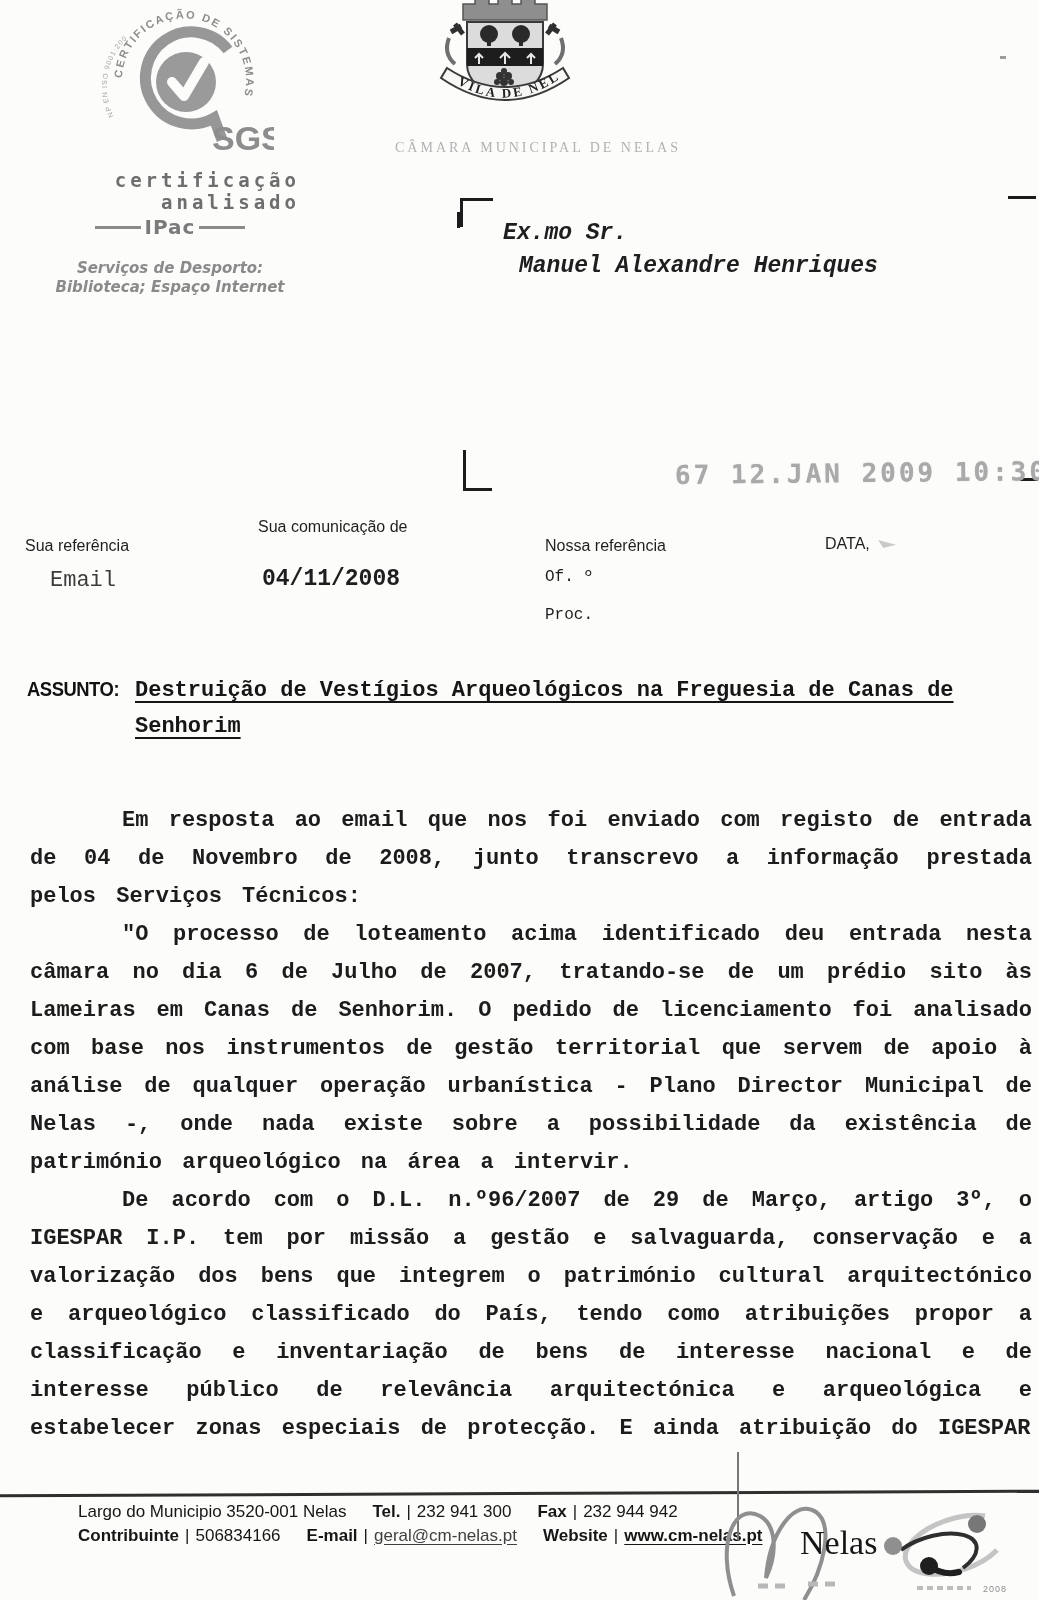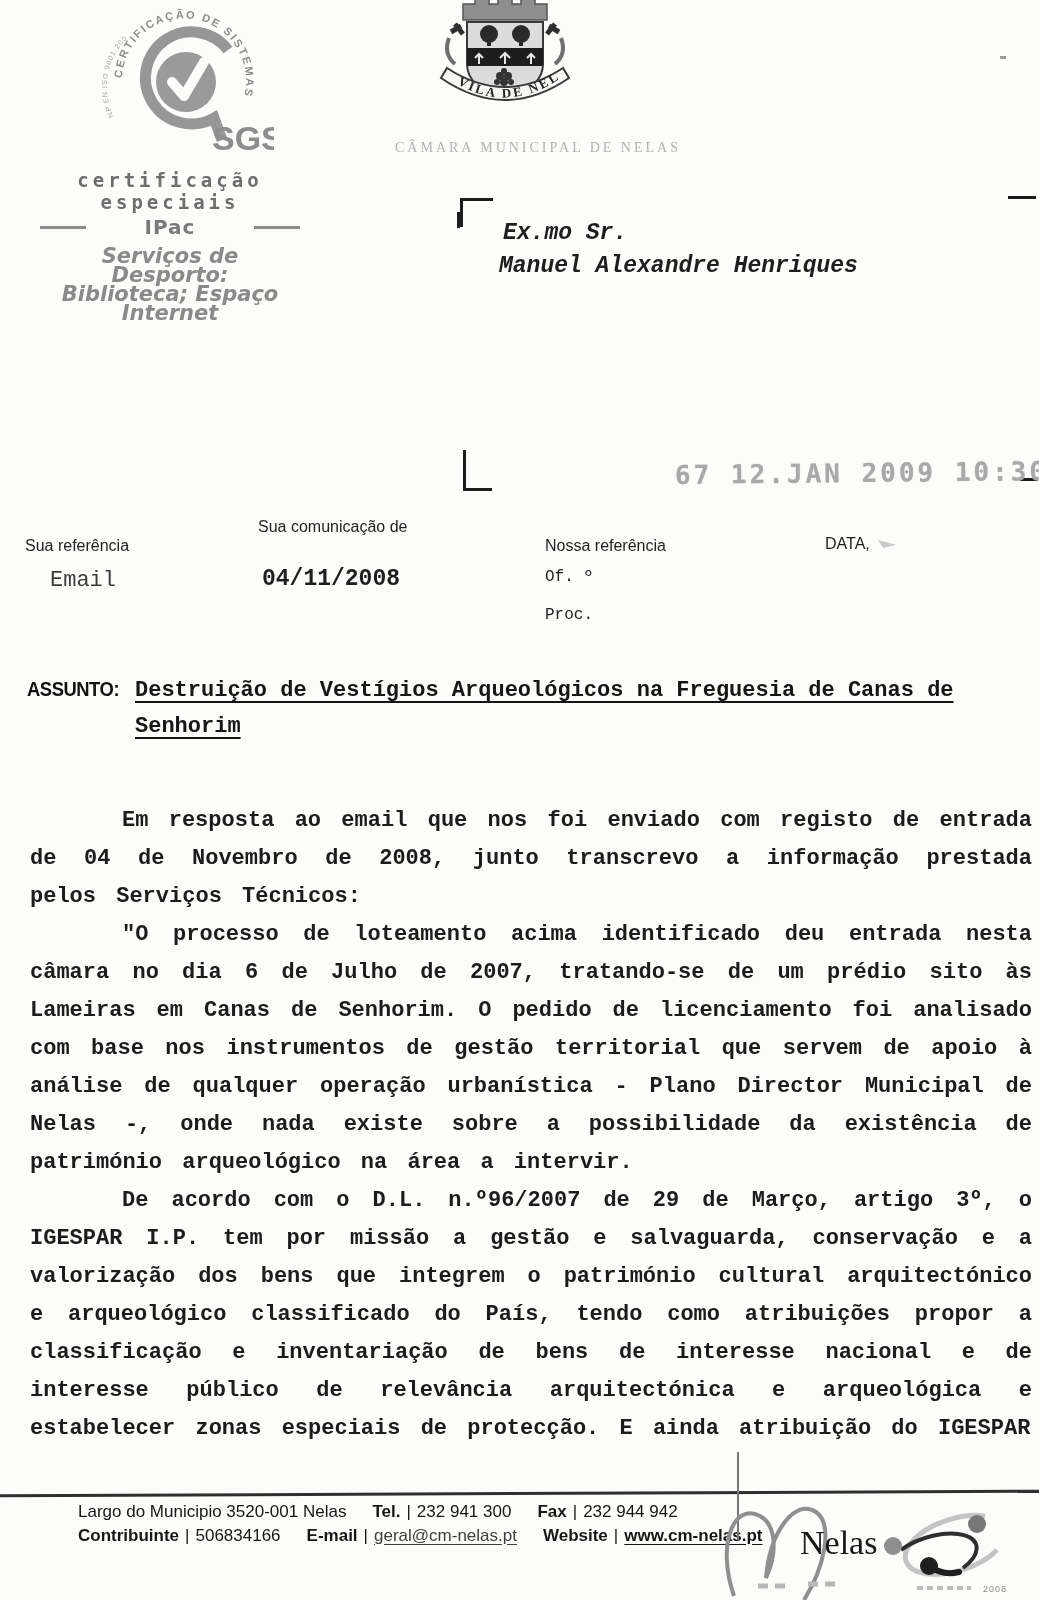--- a/index.html
+++ b/index.html
@@ -2,25 +2,25 @@
 <html><head>
 <meta charset="utf-8">
 <style>
   html,body{margin:0;padding:0;background:#e8e8e6;}
   #page{position:relative;width:1039px;height:1600px;background:#fcfcfb;overflow:hidden;
         font-family:"Liberation Sans",sans-serif;color:#222;}
   .abs{position:absolute;}
   
   .cert{left:40px;top:0;width:260px;text-align:center;color:#8f8f8f;}
   .cert-lines{font-family:"DejaVu Sans Mono",monospace;font-weight:bold;font-size:19px;
-              letter-spacing:4px;color:#6e6e6e;line-height:22px;}
-  .ipac-row{display:flex;align-items:center;justify-content:space-between;gap:4px;margin-top:2px;color:#7a7a7a;}
+              letter-spacing:4px;color:#6e6e6e;line-height:22px;text-align:right;}
+  .ipac-row{display:flex;align-items:center;justify-content:center;gap:4px;margin-top:2px;color:#7a7a7a;}
   .ipac-row .rule{height:3px;background:#8b8b8b;width:46px;}
   .ipac-row .ipac{font-weight:bold;font-size:20px;letter-spacing:1px;font-family:"DejaVu Sans",sans-serif;}
-  .cert-services{margin-top:8px;font-style:italic;font-weight:bold;font-size:21px;
+  .cert-services{margin-top:20px;font-style:italic;font-weight:bold;font-size:15px;
                  color:#8a8a8a;line-height:19px;font-family:"DejaVu Sans",sans-serif;}
   
   .muni-title{font-family:"Liberation Serif",serif;font-weight:bold;font-size:23px;
               letter-spacing:7px;color:#7d7d7d;white-space:nowrap;}
   .muni-sub{font-family:"Liberation Serif",serif;font-size:14px;letter-spacing:3px;
             color:#b2b2b2;white-space:nowrap;}
   
   .tw{font-family:"Liberation Mono","DejaVu Sans Mono",monospace;color:#1e1e1e;}
   .tw-it{font-style:italic;}
   
@@ -69,21 +69,21 @@
         <textPath href="#arcSide" startOffset="5%">NP EN ISO 9001:2000</textPath>
       </text>
 
       <path d="M 134,50 A 46,46 0 1 0 120,118 L 128,140" stroke="#979797" stroke-width="11" fill="none"></path>
       <circle cx="92" cy="82" r="30" fill="#9a9a9a"></circle>
       <path d="M 78,82 L 90,96 L 110,62" stroke="#fcfcfb" stroke-width="10" fill="none" stroke-linecap="round" stroke-linejoin="round"></path>
       <text x="118" y="150" font-size="34" font-weight="bold" fill="#8d8d8d" font-family="Liberation Sans, sans-serif">SGS</text>
     </svg>
     <div class="cert-lines">
       <div>certificação</div>
-      <div>especiais</div>
+      <div>analisado</div>
     </div>
     <div class="ipac-row">
       <span class="rule"></span>
       <span class="ipac">IPac</span>
       <span class="rule"></span>
     </div>
     <div class="cert-services">
       <div>Serviços de Desporto:</div>
       <div>Biblioteca; Espaço Internet</div>
     </div>
@@ -128,21 +128,21 @@
   <div class="abs muni-sub" style="left:395px;top:140px">CÂMARA MUNICIPAL DE NELAS</div>
 
   <div class="abs" style="left:1000px;top:56px;width:6px;height:3px;background:#9c9c9c"></div>
   <div class="abs corner-tl" style="left:460px;top:198px"></div>
   <div class="abs" style="left:457px;top:212px;width:3px;height:16px;background:#1c1c1c"></div>
   <div class="abs dash" style="left:1008px;top:196px;width:28px"></div>
   <div class="abs corner-bl" style="left:463px;top:450px"></div>
   <div class="abs dash" style="left:1020px;top:478px;width:18px"></div>
 
   <div class="abs tw tw-it" style="left:503px;top:220px;font-size:23px;font-weight:bold">Ex.mo Sr.</div>
-  <div class="abs tw tw-it" style="left:499px;top:253px;font-size:23px;font-weight:bold">Manuel Alexandre Henriques</div>
+  <div class="abs tw tw-it" style="left:519px;top:253px;font-size:23px;font-weight:bold">Manuel Alexandre Henriques</div>
 
   <div class="abs stamp" style="left:675px;top:458px">67 12.JAN 2009 10:30</div>
 
   <div class="abs ref-label" style="left:25px;top:537px">Sua referência</div>
   <div class="abs tw" style="left:50px;top:568px;font-size:22px;color:#3c3c3c">Email</div>
 
   <div class="abs ref-label" style="left:258px;top:518px">Sua comunicação de</div>
   <div class="abs tw" style="left:262px;top:566px;font-size:23px;font-weight:bold">04/11/2008</div>
 
   <div class="abs ref-label" style="left:545px;top:537px">Nossa referência</div>

